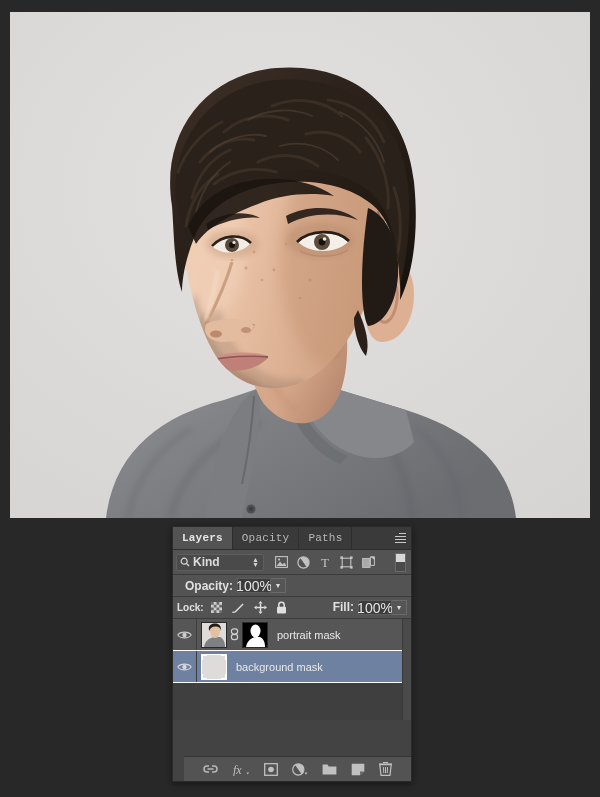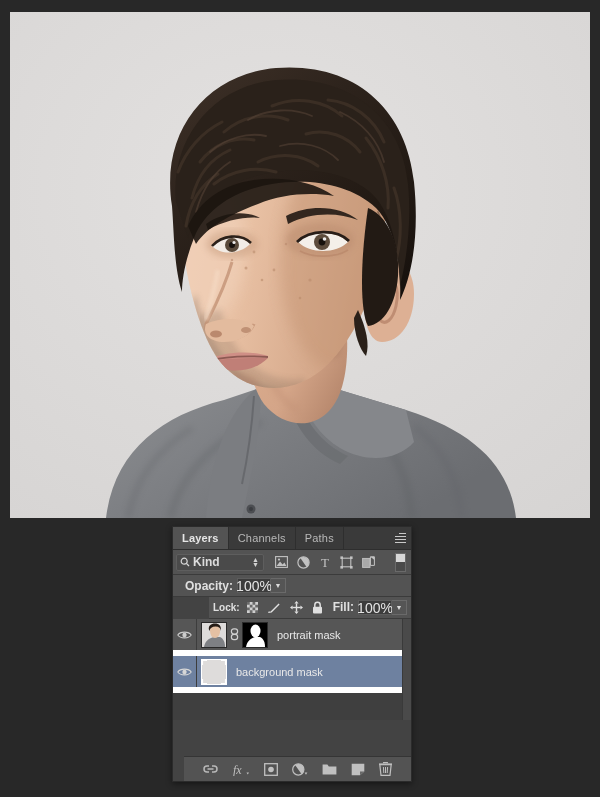--- a/index.html
+++ b/index.html
@@ -52,20 +52,21 @@
   }
   .tab {
     padding: 0 9px;
     display: flex;
     align-items: center;
     font-size: 11px;
     color: #b8b8b8;
     background: #3a3a3a;
     border-right: 1px solid #2e2e2e;
     letter-spacing: .2px;
+    font-family: Liberation Mono, monospace;
   }
   .tab.active {
     background: #535353;
     color: #e6e6e6;
     font-weight: bold;
   }
   .tab-filler { flex: 1; background: #3a3a3a; }
   .panel-menu {
     width: 22px;
     display: flex;
@@ -133,21 +134,21 @@
   
   .blend-row, .lock-row {
     height: 22px;
     background: #535353;
     display: flex;
     align-items: center;
     padding: 0 4px;
     box-sizing: border-box;
   }
   .blend-row { border-bottom: 1px solid #3b3b3b; }
-  .lock-row { border-bottom: 1px solid #3b3b3b; margin-left: 36px; }
+  .lock-row { border-bottom: 1px solid #3b3b3b; }
   .blend-select {
     width: 131px;
     height: 17px;
     background: #4a4a4a;
     border: 1px solid #5e5e5e;
     border-radius: 2px;
     display: flex;
     align-items: center;
     padding: 0 4px;
     box-sizing: border-box;
@@ -186,21 +187,21 @@
     background: #3f3f3f;
     height: 101px;
     overflow: hidden;
     position: relative;
   }
   .layer-row {
     height: 31px;
     display: flex;
     align-items: center;
     background: #565656;
-    border-bottom: 6px solid #ffffff;
+    border-bottom: 1px solid #ffffff;
     position: relative;
   }
   .layer-row.selected { background: #6e81a0; }
   .eye-cell {
     width: 24px; height: 100%;
     display: flex; align-items: center; justify-content: center;
     border-right: 1px solid #3d3d3d;
     box-sizing: border-box;
   }
   .thumb-wrap { display: flex; align-items: center; margin-left: 4px; }
@@ -435,21 +436,21 @@
   </svg>
 </div>
 
 <div class="layers-panel">
 
   <div class="tab-strip">
     <div class="tab active">
       <span>Layers</span>
     </div>
     <div class="tab">
-      <span>Channels</span>
+      <span>Opacity</span>
     </div>
     <div class="tab">
       <span>Paths</span>
     </div>
     <div class="tab-filler"></div>
     <div class="panel-menu">
       <i></i>
         <i></i>
         <i></i>
         <i></i>

